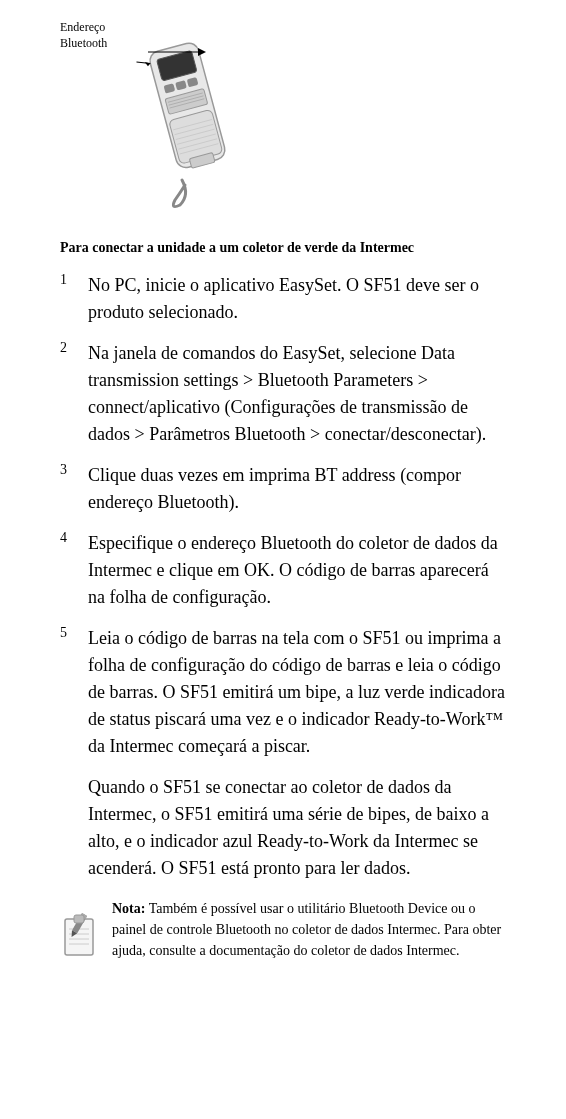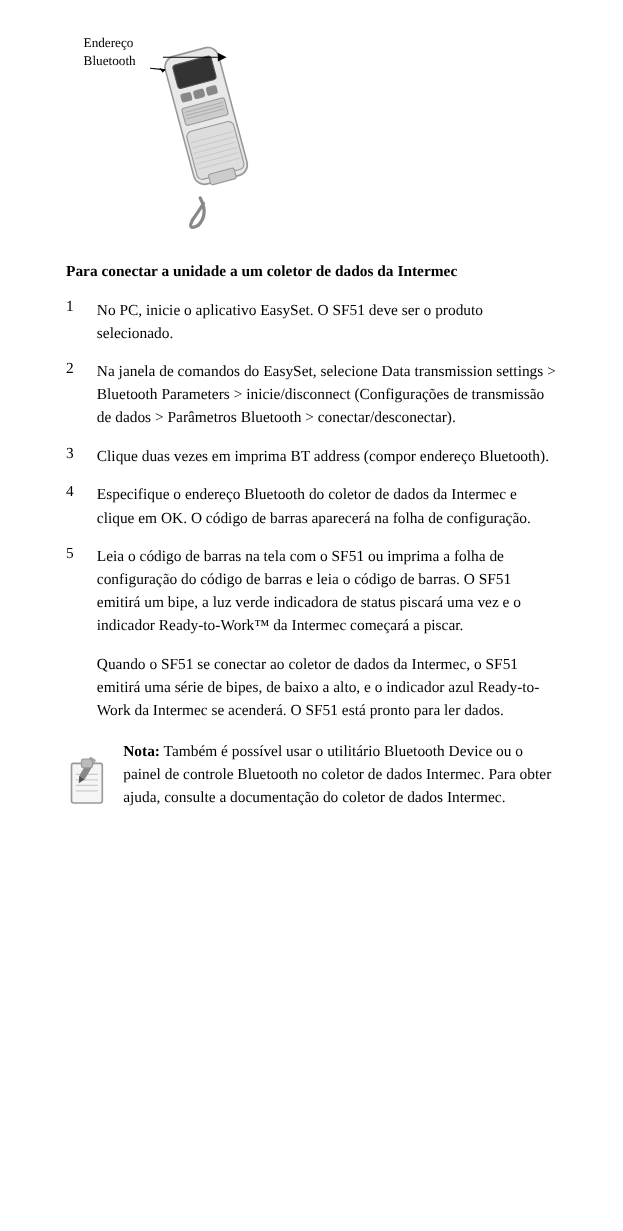--- a/index.html
+++ b/index.html
@@ -25,24 +25,23 @@
 
     .image-section {
       position: relative;
       margin-bottom: 20px;
       height: 200px;
     }
 
     .bluetooth-label {
       position: absolute;
       top: 0;
-      left: 16px;
+      left: 0;
       font-size: 12px;
       line-height: 1.3;
-      margin-top: 12px;
     }
 
     .section-heading {
       font-size: 14px;
       font-weight: bold;
       margin-bottom: 16px;
     }
 
     .steps-list {
       list-style: none;
@@ -57,21 +56,21 @@
 
     .step-number {
       font-size: 14px;
       font-weight: normal;
       min-width: 28px;
       flex-shrink: 0;
       padding-top: 0;
     }
 
     .step-content {
-      font-size: 14px;
+      font-size: 18px;
       line-height: 1.5;
       flex: 1;
     }
 
     .step-content b {
       font-weight: normal;
     }
 
     .note-box {
       display: flex;
@@ -143,32 +142,32 @@
 
       <path d="M 72 155 Q 80 170 70 180 Q 60 185 65 175 Q 70 168 75 160" fill="none" stroke="#888" stroke-width="3" stroke-linecap="round"></path>
     </svg>
 
     <svg style="position:absolute; top:22px; left:88px;" width="60" height="20">
       <line x1="0" y1="10" x2="50" y2="10" stroke="#000" stroke-width="1"></line>
       <polygon points="50,6 58,10 50,14" fill="#000"></polygon>
     </svg>
   </div>
 
-  <p class="section-heading">Para conectar a unidade a um coletor de dados da Intermec</p>
+  <p class="section-heading">Para conectar a unidade a um coletor de verde da Intermec</p>
 
   <ol class="steps-list">
 
     <li class="step-item">
       <span class="step-number">1</span>
       <span class="step-content">No PC, inicie o aplicativo EasySet. O SF51 deve ser o produto selecionado.</span>
     </li>
 
     <li class="step-item">
       <span class="step-number">2</span>
-      <span class="step-content">Na janela de comandos do EasySet, selecione <b>Data transmission settings</b> &gt; <b>Bluetooth Parameters</b> &gt; <b>inicie/disconnect</b> (Configurações de transmissão de dados &gt; Parâmetros Bluetooth &gt; conectar/desconectar).</span>
+      <span class="step-content">Na janela de comandos do EasySet, selecione <b>Data transmission settings</b> &gt; <b>Bluetooth Parameters</b> &gt; <b>connect/aplicativo</b> (Configurações de transmissão de dados &gt; Parâmetros Bluetooth &gt; conectar/desconectar).</span>
     </li>
 
     <li class="step-item">
       <span class="step-number">3</span>
       <span class="step-content">Clique duas vezes em <b>imprima BT address</b> (compor endereço Bluetooth).</span>
     </li>
 
     <li class="step-item">
       <span class="step-number">4</span>
       <span class="step-content">Especifique o endereço Bluetooth do coletor de dados da Intermec e clique em <b>OK</b>. O código de barras aparecerá na folha de configuração.</span>

